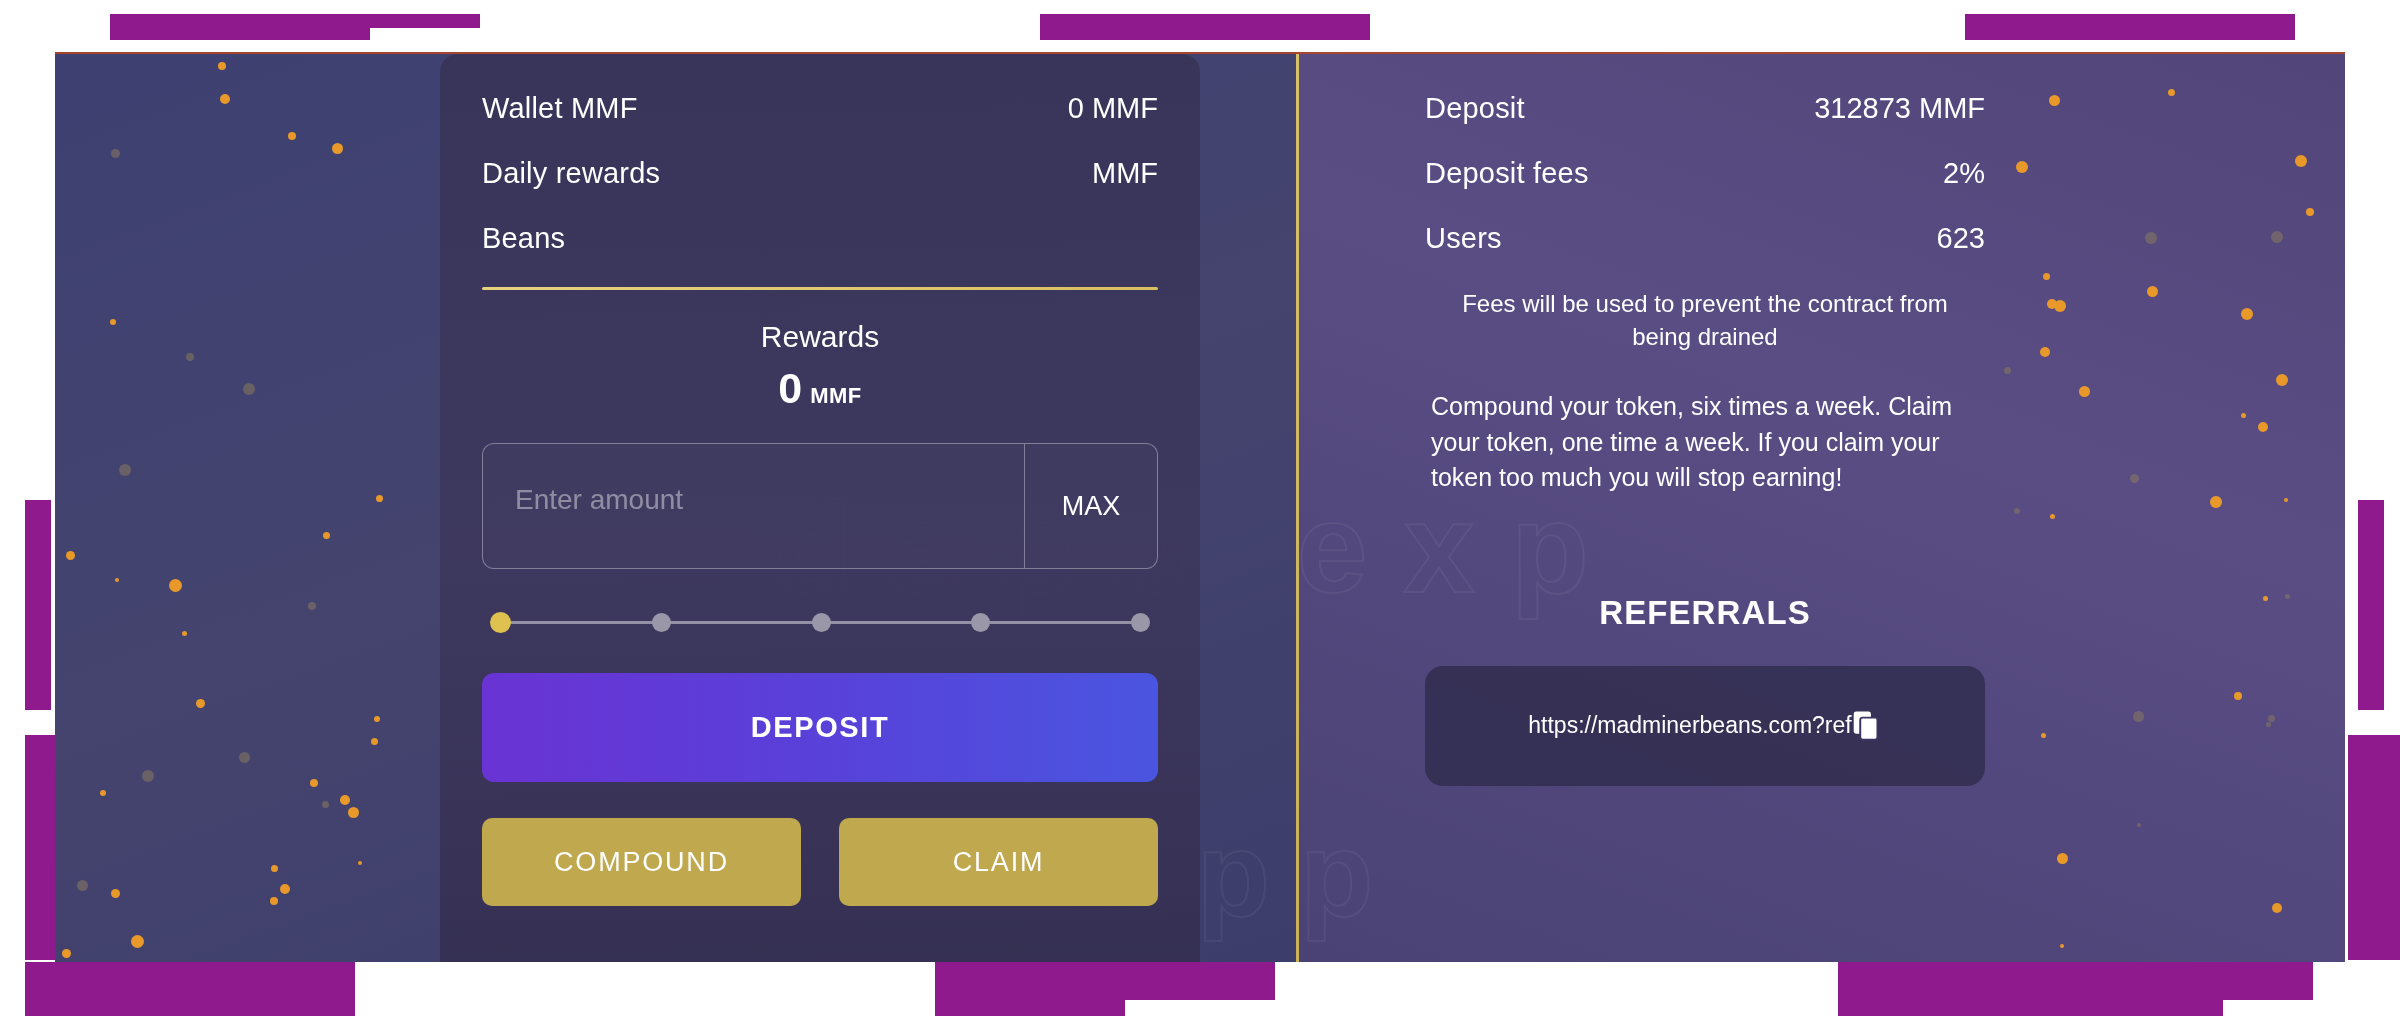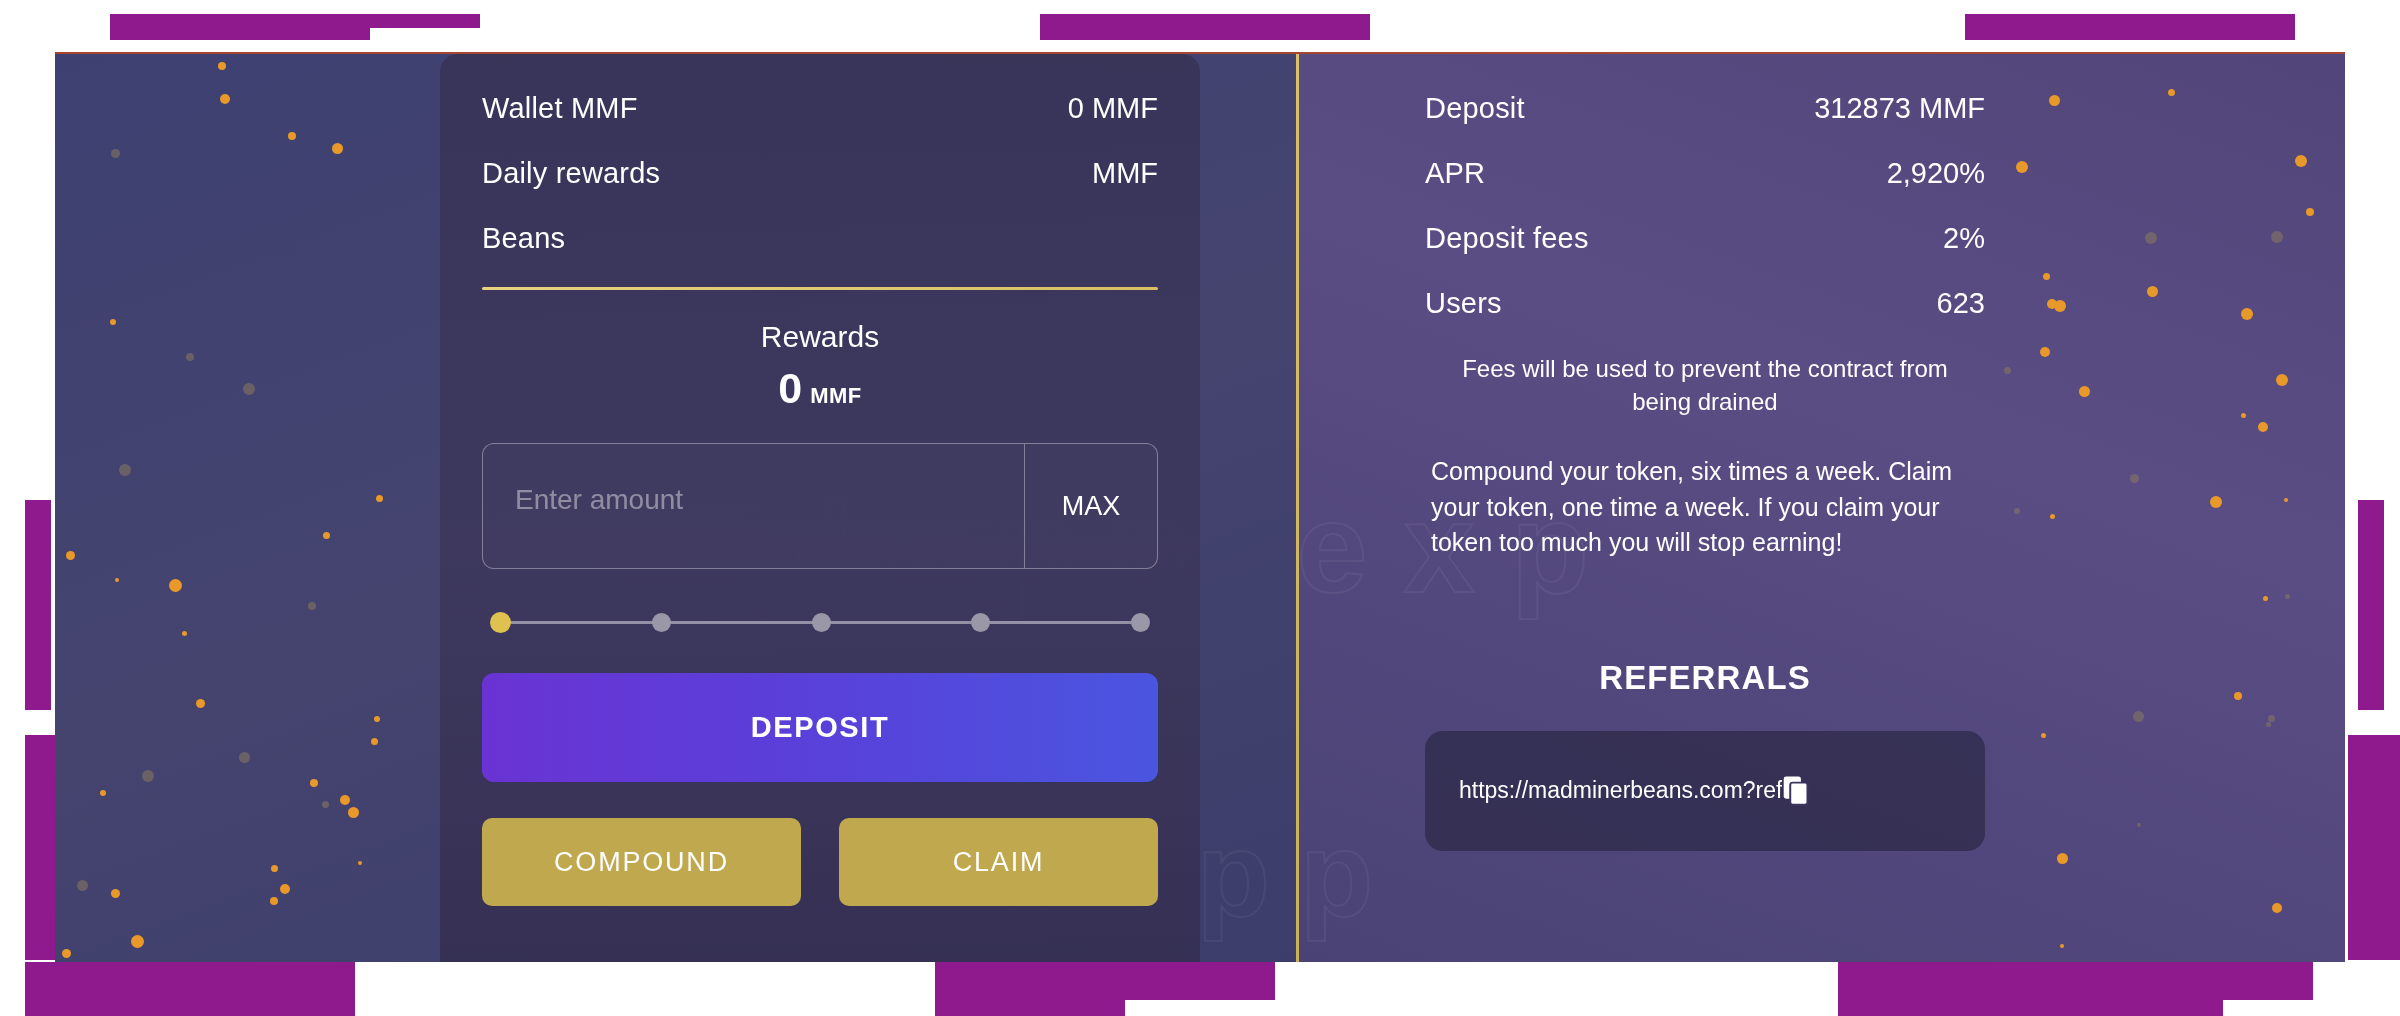--- a/index.html
+++ b/index.html
@@ -320,21 +320,21 @@
     color: #ffffff;
     margin-top: 98px;
   }
   #referral-box {
     margin-top: 34px;
     height: 120px;
     border-radius: 18px;
     background: rgba(46,42,74,0.78);
     display: flex;
     align-items: center;
-    justify-content: flex-start;
+    justify-content: center;
     padding: 0 34px;
     overflow: hidden;
   }
   #referral-url {
     font-size: 23px;
     color: #ffffff;
     white-space: nowrap;
     overflow: hidden;
     text-overflow: clip;
   }
@@ -496,24 +496,20 @@
       </div>
     </div>
 
     <div id="right-col">
 
       <div class="right-stat-row">
         <span class="stat-label">Deposit</span>
         <span class="stat-value">312873 MMF</span>
       </div>
       <div class="right-stat-row">
-        <span class="stat-label">APR</span>
-        <span class="stat-value">2,920%</span>
-      </div>
-      <div class="right-stat-row">
         <span class="stat-label">Deposit fees</span>
         <span class="stat-value">2%</span>
       </div>
       <div class="right-stat-row">
         <span class="stat-label">Users</span>
         <span class="stat-value">623</span>
       </div>
 
       <div id="fees-note">Fees will be used to prevent the contract from being drained</div>
 

